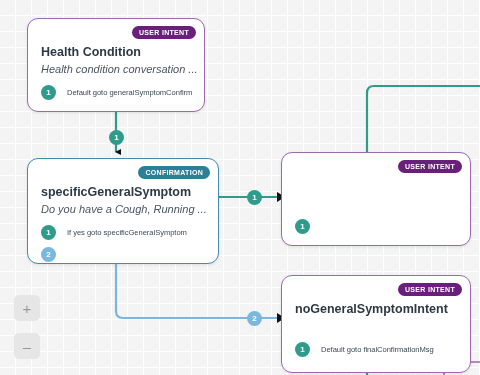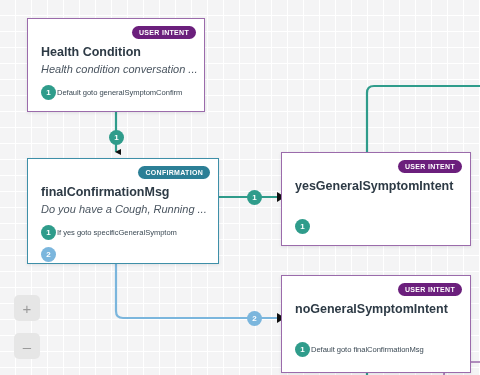--- a/index.html
+++ b/index.html
@@ -29,21 +29,21 @@
     left: 0;
     top: 0;
     width: 480px;
     height: 375px;
   }
 
   
   .node {
     position: absolute;
     background: #ffffff;
-    border-radius: 0;
+    border-radius: 11px;
     box-sizing: border-box;
     box-shadow: 0 1px 3px rgba(40,40,60,0.10);
     overflow: hidden;
   }
   .node.intent  { border: 1.6px solid #9b6bab; }
   .node.confirm { border: 1.6px solid #3e8fa8; }
 
   .node-badge {
     position: absolute;
     top: 7px;
@@ -99,21 +99,21 @@
     font-size: 8px;
     font-weight: bold;
     display: flex;
     align-items: center;
     justify-content: center;
     flex: none;
   }
   .row-num.teal { background: #2f9c8b; }
   .row-num.blue { background: #7bb6dd; }
   .row-label {
-    margin-left: 1px;
+    margin-left: 11px;
     font-size: 7.6px;
     color: #3c4a55;
     white-space: nowrap;
     letter-spacing: -0.05px;
   }
 
   
   .edge-num {
     position: absolute;
     width: 15px;
@@ -194,36 +194,35 @@
     <div class="node-rows">
       <div class="node-row">
         <div class="row-num teal">1</div>
         <div class="row-label">Default goto generalSymptomConfirm</div>
       </div>
     </div>
   </div>
 
   <div class="node confirm" id="node-confirm" style="left:27px; top:158px; width:192px; height:106px;">
     <div class="node-badge confirm">CONFIRMATION</div>
-    <div class="node-title">finalConfirmationMsg</div>
+    <div class="node-title">specificGeneralSymptom</div>
     <div class="node-sub">Do you have a Cough, Running ...</div>
     <div class="node-rows">
       <div class="node-row">
         <div class="row-num teal">1</div>
         <div class="row-label">If yes goto specificGeneralSymptom</div>
       </div>
       <div class="node-row">
         <div class="row-num blue">2</div>
       </div>
     </div>
   </div>
 
   <div class="node intent" id="node-yes" style="left:281px; top:152px; width:190px; height:94px;">
     <div class="node-badge intent">USER INTENT</div>
-    <div class="node-title">yesGeneralSymptomIntent</div>
     <div class="node-rows">
       <div class="node-row">
         <div class="row-num teal">1</div>
       </div>
     </div>
   </div>
 
   <div class="node intent" id="node-no" style="left:281px; top:275px; width:190px; height:98px;">
     <div class="node-badge intent">USER INTENT</div>
     <div class="node-title">noGeneralSymptomIntent</div>

